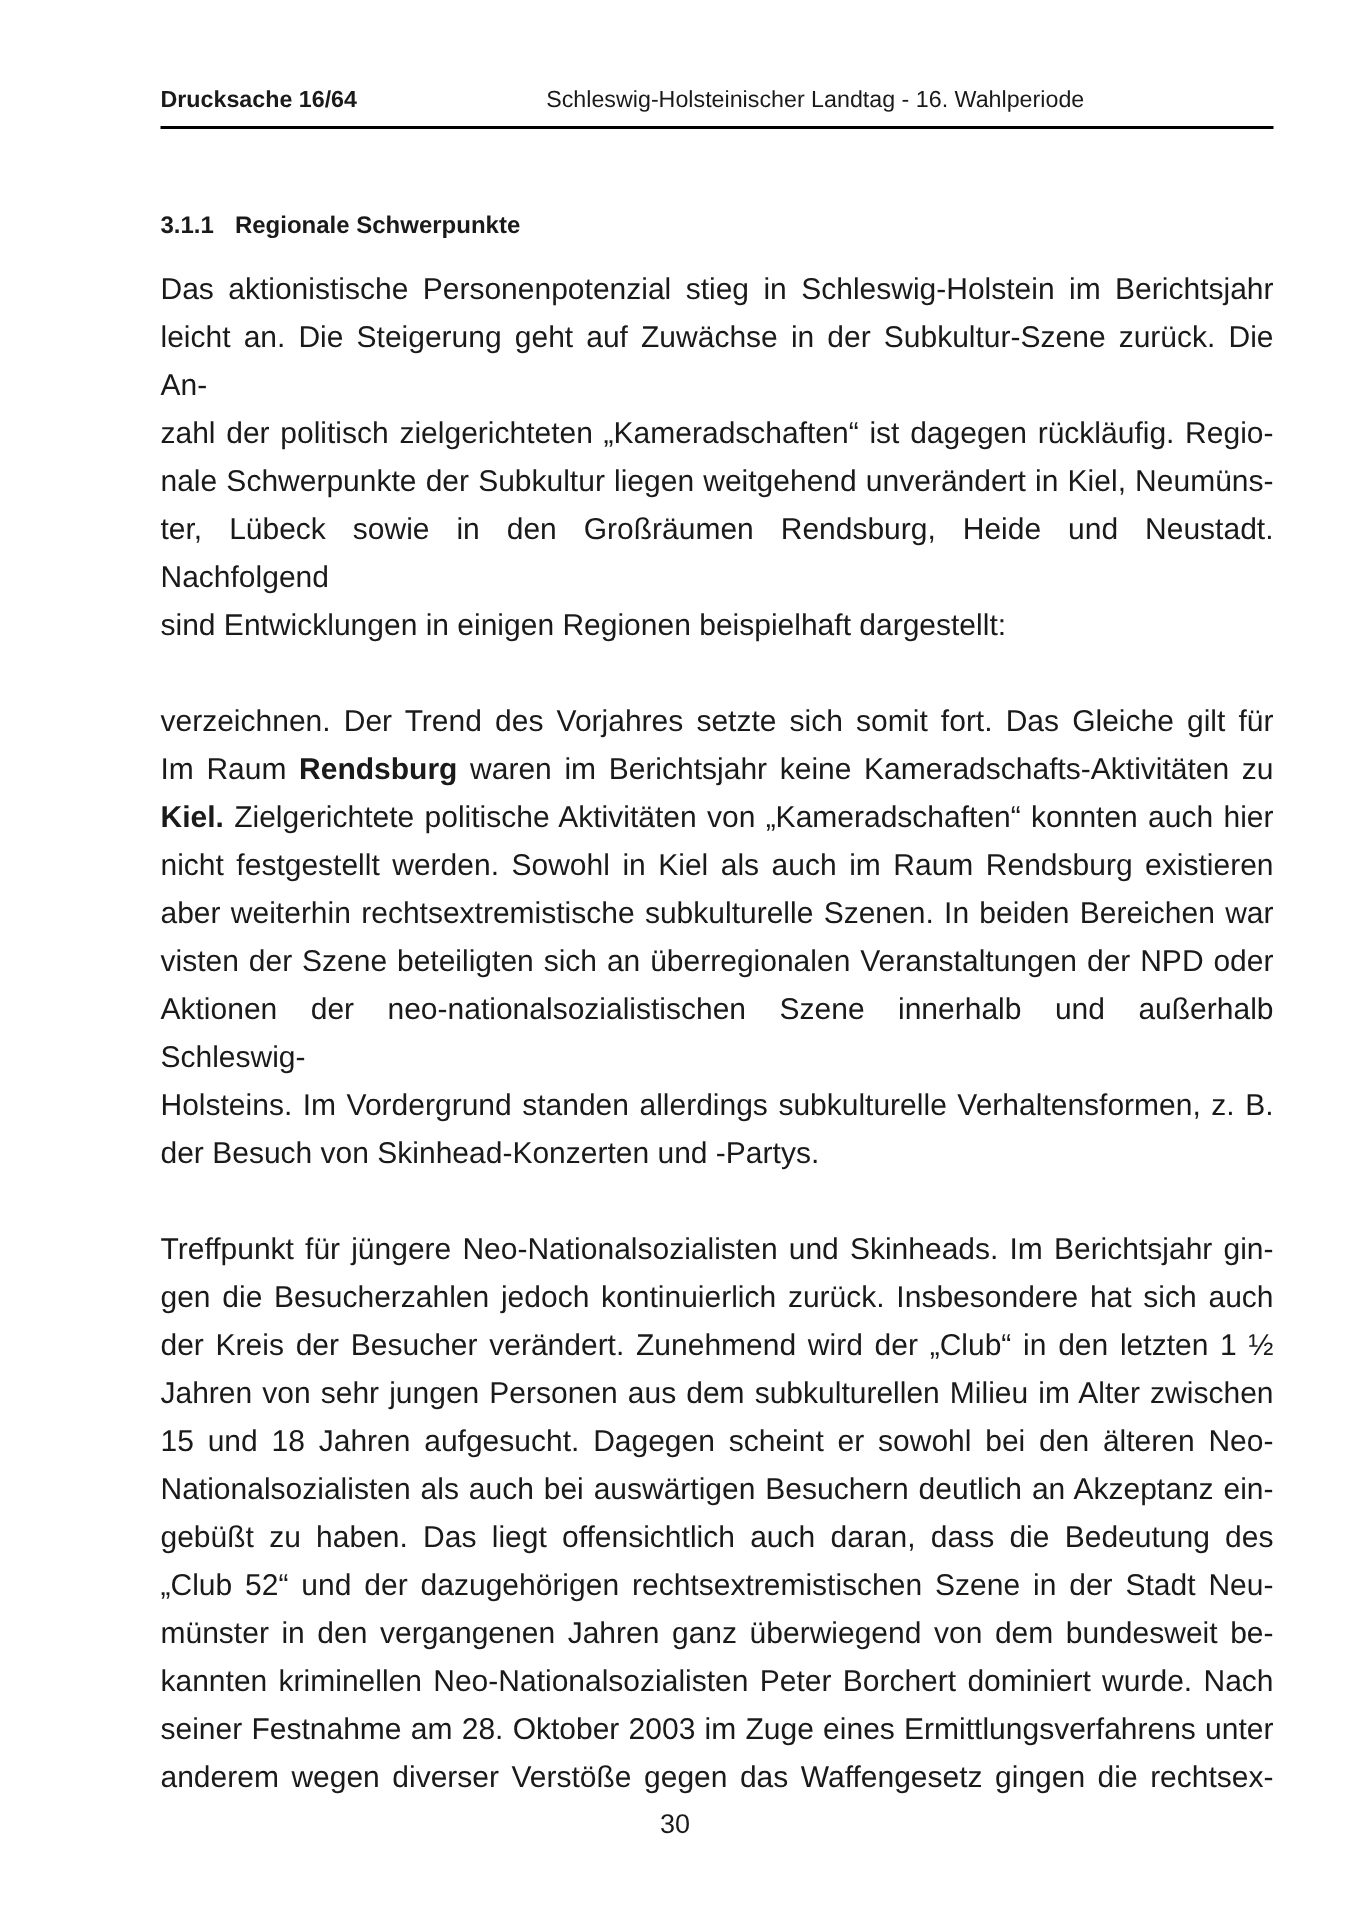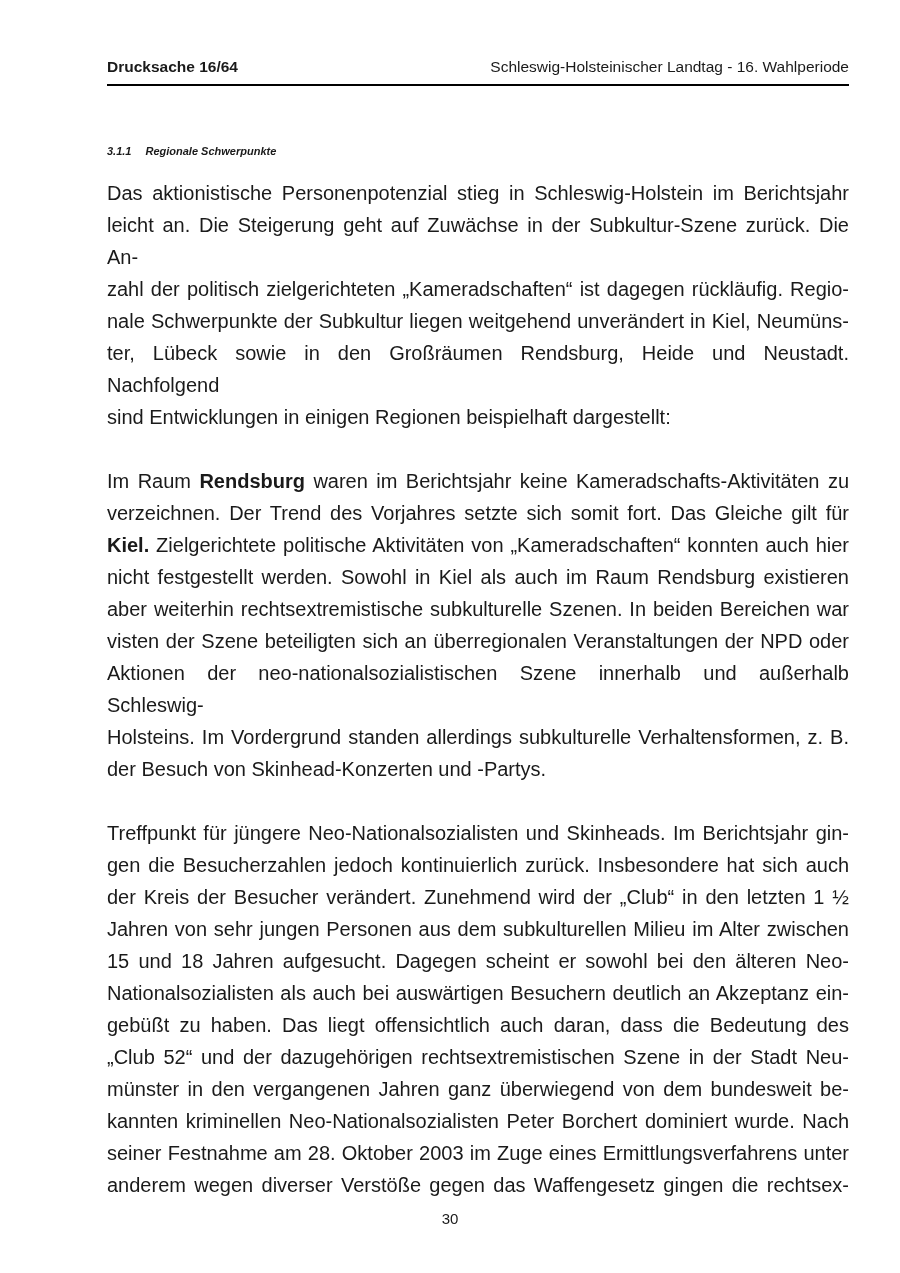--- a/index.html
+++ b/index.html
@@ -25,30 +25,29 @@
     padding-bottom: 8px;
     font-size: 15.5px;
     line-height: 19px;
   }
   .doc-header .doc-number {
     font-weight: bold;
     white-space: nowrap;
   }
   .doc-header .doc-title {
     flex: 1;
-    text-align: right;
+    text-align: center;
     white-space: nowrap;
   }
   .section-heading {
     margin-top: 49px;
     margin-bottom: 10px;
-    font-size: 11px;
+    font-size: 16px;
     line-height: 32px;
     font-weight: bold;
-    font-style: italic;
   }
   .section-heading .heading-number {
     display: inline-block;
     margin-right: 14px;
   }
   .document-body {
     font-size: 20px;
     line-height: 32px;
   }
   .paragraph {
@@ -60,21 +59,21 @@
   .line.justify {
     text-align: justify;
     text-align-last: justify;
   }
   .page-footer {
     position: absolute;
     left: 0;
     right: 0;
     bottom: 50px;
     text-align: center;
-    font-size: 15px;
+    font-size: 18px;
   }
 </style>
 </head>
 <body>
 
 <div class="page">
 
   <div class="doc-header">
     <span class="doc-number">Drucksache 16/64</span>
     <span class="doc-title">Schleswig-Holsteinischer Landtag - 16. Wahlperiode</span>
@@ -87,22 +86,22 @@
   <div class="document-body">
       <div class="paragraph">
         <div class="line justify">Das aktionistische Personenpotenzial stieg in Schleswig-Holstein im Berichtsjahr</div>
         <div class="line justify">leicht an. Die Steigerung geht auf Zuwächse in der Subkultur-Szene zurück. Die An-</div>
         <div class="line justify">zahl der politisch zielgerichteten „Kameradschaften“ ist dagegen rückläufig. Regio-</div>
         <div class="line justify">nale Schwerpunkte der Subkultur liegen weitgehend unverändert in Kiel, Neumüns-</div>
         <div class="line justify">ter, Lübeck sowie in den Großräumen Rendsburg, Heide und Neustadt. Nachfolgend</div>
         <div class="line">sind Entwicklungen in einigen Regionen beispielhaft dargestellt:</div>
       </div>
       <div class="paragraph">
+        <div class="line justify">verzeichnen. Der Trend des Vorjahres setzte sich somit fort. Das Gleiche gilt für</div>
         <div class="line justify">Im Raum <strong>Rendsburg</strong> waren im Berichtsjahr keine Kameradschafts-Aktivitäten zu</div>
-        <div class="line justify">verzeichnen. Der Trend des Vorjahres setzte sich somit fort. Das Gleiche gilt für</div>
         <div class="line justify"><strong>Kiel.</strong> Zielgerichtete politische Aktivitäten von „Kameradschaften“ konnten auch hier</div>
         <div class="line justify">nicht festgestellt werden. Sowohl in Kiel als auch im Raum Rendsburg existieren</div>
         <div class="line justify">aber weiterhin rechtsextremistische subkulturelle Szenen. In beiden Bereichen war</div>
         <div class="line justify">visten der Szene beteiligten sich an überregionalen Veranstaltungen der NPD oder</div>
         <div class="line justify">Aktionen der neo-nationalsozialistischen Szene innerhalb und außerhalb Schleswig-</div>
         <div class="line justify">Holsteins. Im Vordergrund standen allerdings subkulturelle Verhaltensformen, z. B.</div>
         <div class="line">der Besuch von Skinhead-Konzerten und -Partys.</div>
       </div>
       <div class="paragraph">
         <div class="line justify">Treffpunkt für jüngere Neo-Nationalsozialisten und Skinheads. Im Berichtsjahr gin-</div>

